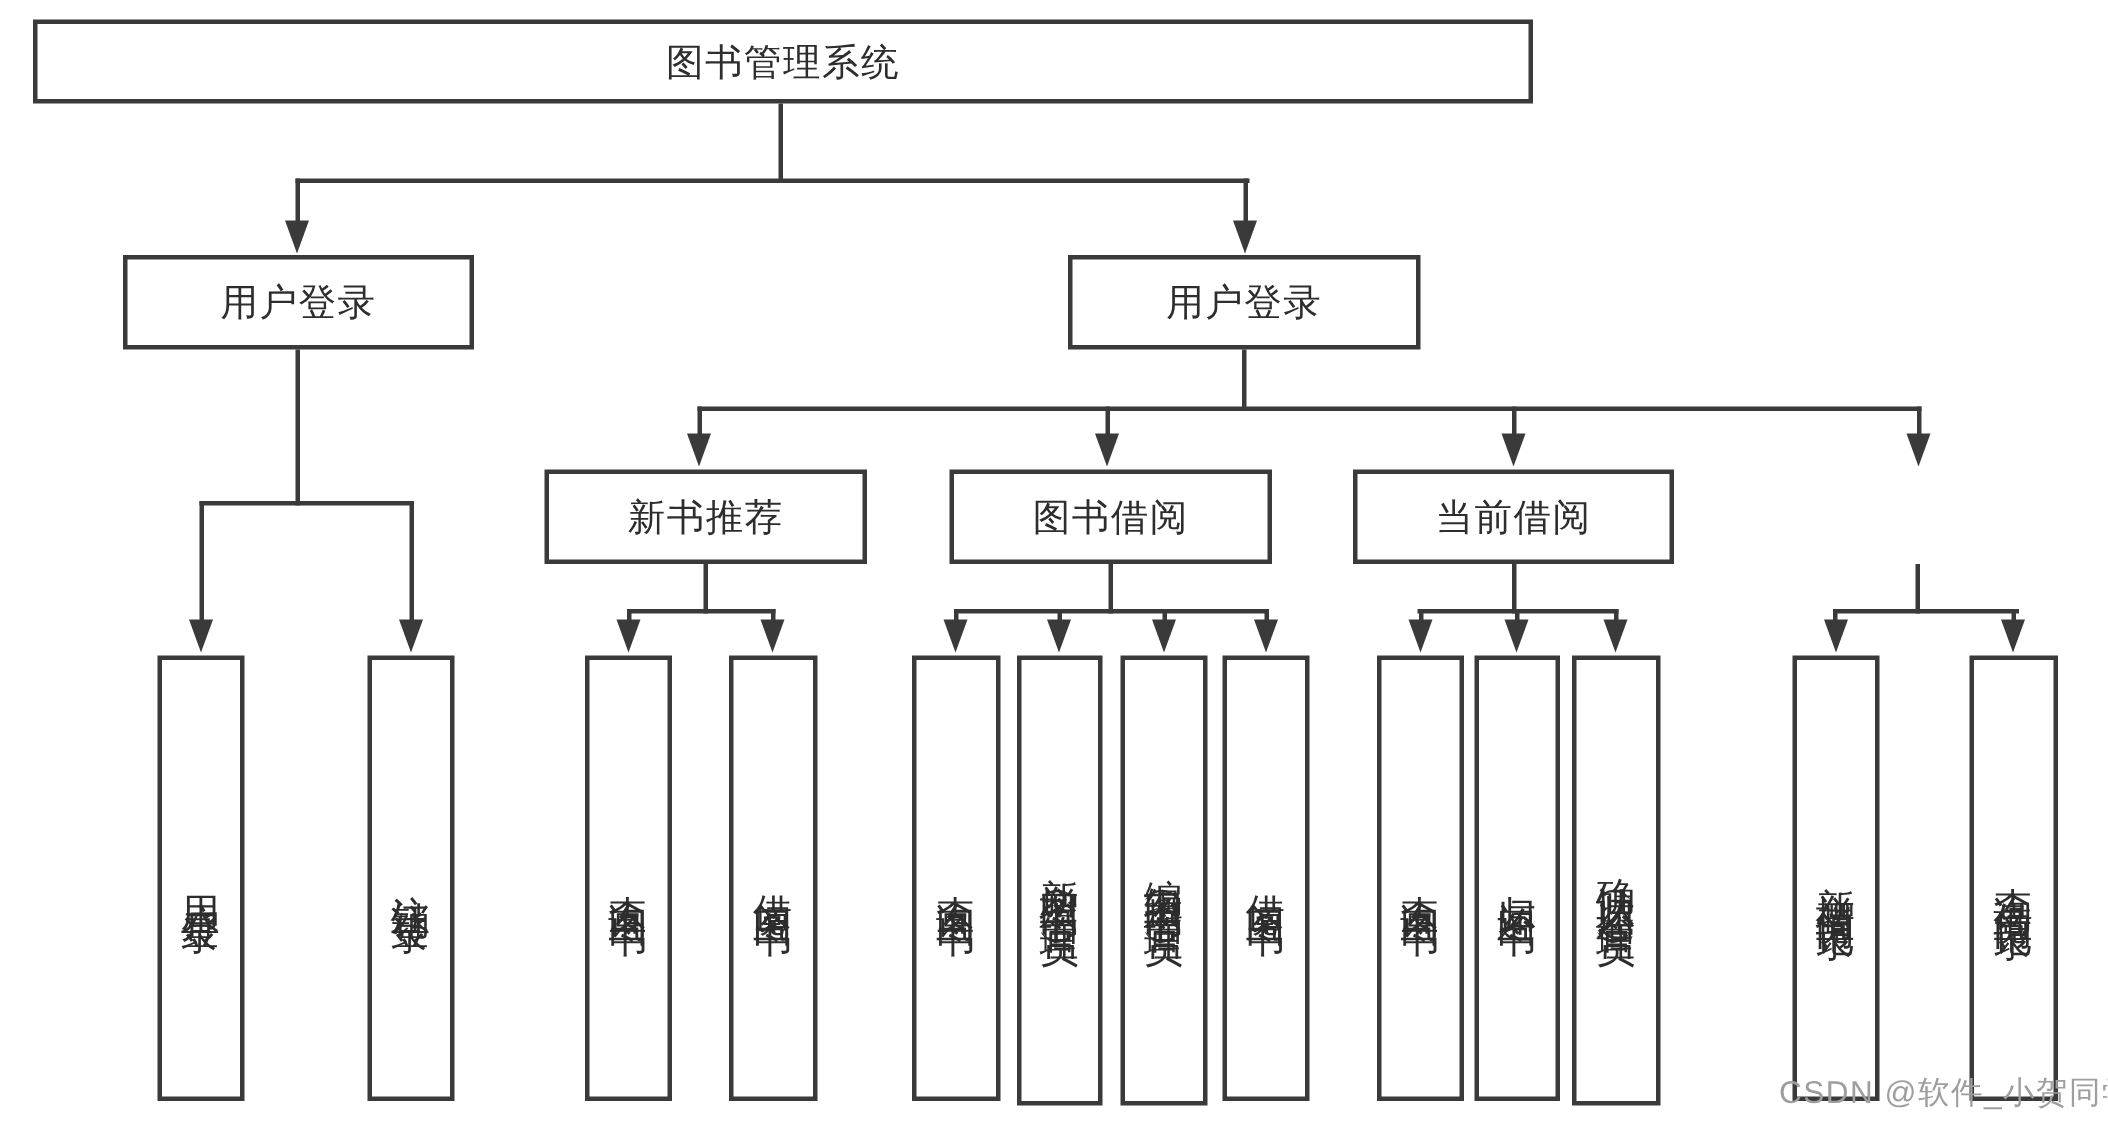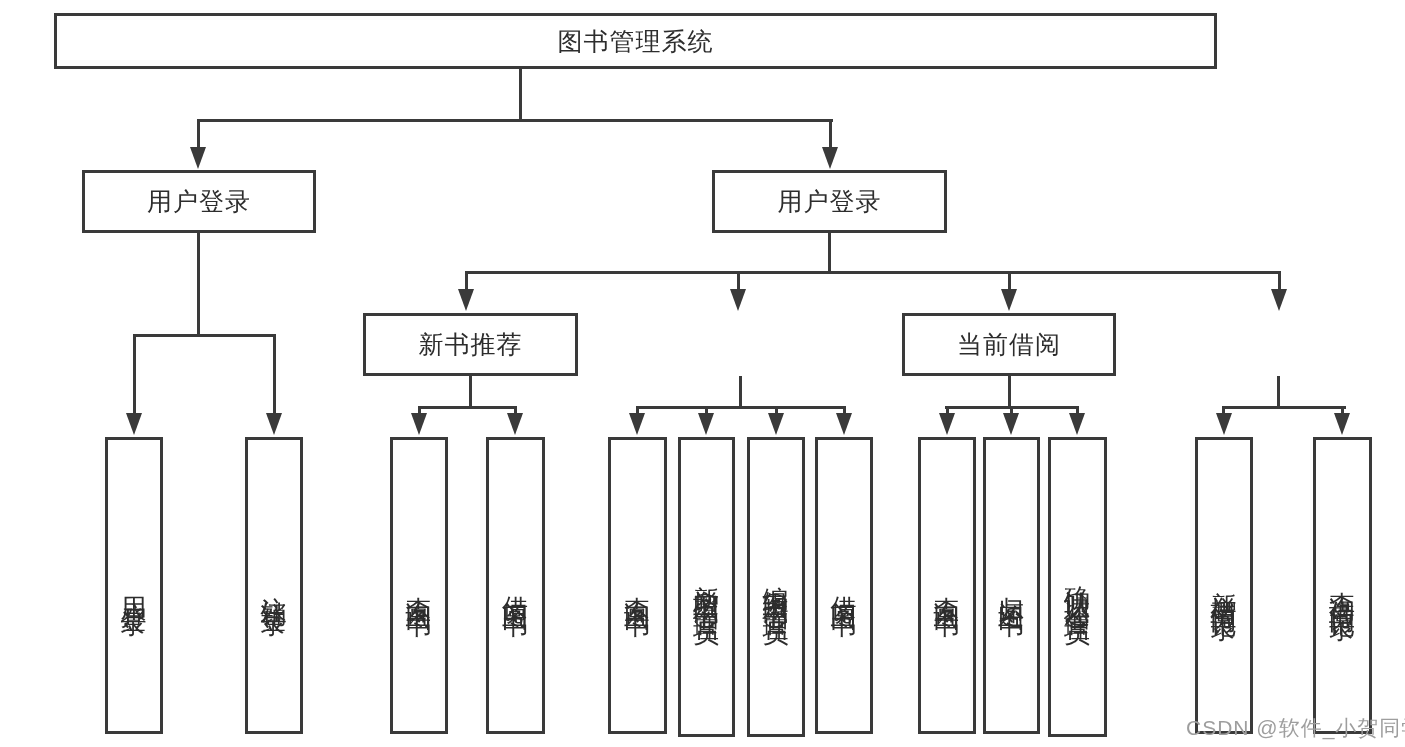--- a/index.html
+++ b/index.html
@@ -56,21 +56,21 @@
     letter-spacing: 1px;
     color: #9e9e9e;
     white-space: nowrap;
   }
 </style>
 </head>
 <body>
 
 <div id="canvas">
 
-  <div class="box" style="left:22px; top:13px; width:1163px; height:56px;margin-left:32px;">
+  <div class="box" style="left:22px; top:13px; width:1000px; height:56px;">
     <span class="hlabel">图书管理系统</span>
   </div>
 
   <div class="line" style="left:519px; top:69px; width:3px; height:53px;"></div>
   <div class="line" style="left:197px; top:119px; width:636px; height:3px;"></div>
   <div class="line" style="left:197px; top:119px; width:3px; height:31px;"></div>
   <div class="ah" style="left:190px; top:147px;"></div>
   <div class="line" style="left:829px; top:119px; width:3px; height:31px;"></div>
   <div class="ah" style="left:822px; top:147px;"></div>
 
@@ -94,20 +94,23 @@
   <div class="ah" style="left:458px; top:289px;"></div>
   <div class="line" style="left:737px; top:271px; width:3px; height:20px;"></div>
   <div class="ah" style="left:730px; top:289px;"></div>
   <div class="line" style="left:1008px; top:271px; width:3px; height:20px;"></div>
   <div class="ah" style="left:1001px; top:289px;"></div>
   <div class="line" style="left:1278px; top:271px; width:3px; height:20px;"></div>
   <div class="ah" style="left:1271px; top:289px;"></div>
 
   <div class="box" style="left:363px; top:313px; width:215px; height:63px;">
     <span class="hlabel">新书推荐</span>
+  </div>
+  <div class="box" style="left:633px; top:313px; width:215px; height:63px;">
+    <span class="hlabel">图书借阅</span>
   </div>
   <div class="box" style="left:902px; top:313px; width:214px; height:63px;">
     <span class="hlabel">当前借阅</span>
   </div>
 
   <div class="line" style="left:469px; top:376px; width:3px; height:33px;"></div>
   <div class="line" style="left:418px; top:406px; width:99px; height:3px;"></div>
   <div class="line" style="left:418px; top:406px; width:3px; height:10px;"></div>
   <div class="ah" style="left:411px; top:413px;"></div>
   <div class="line" style="left:514px; top:406px; width:3px; height:10px;"></div>

